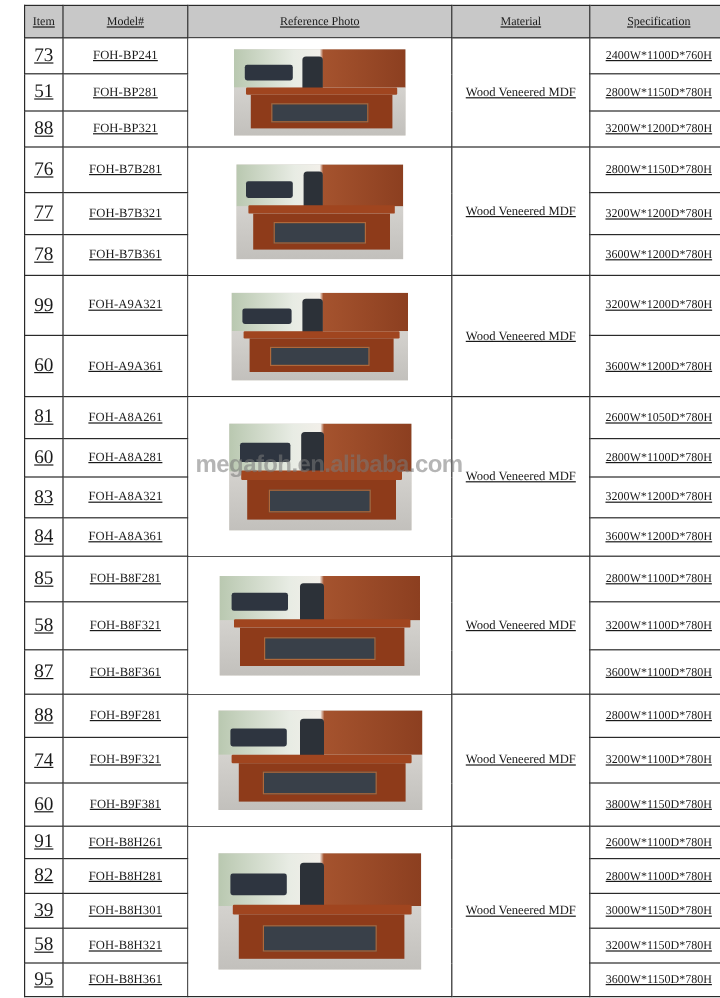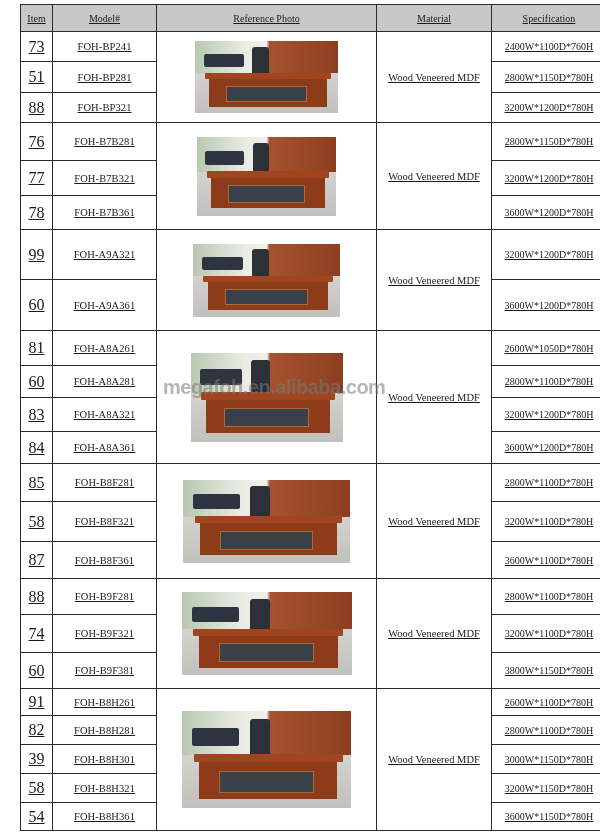--- a/index.html
+++ b/index.html
@@ -238,20 +238,20 @@
       <td class="item">39</td>
       <td class="model">FOH-B8H301</td>
       <td class="spec">3000W*1150D*780H</td>
     </tr>
     <tr style="height:29px">
       <td class="item">58</td>
       <td class="model">FOH-B8H321</td>
       <td class="spec">3200W*1150D*780H</td>
     </tr>
     <tr style="height:28px">
-      <td class="item">54</td>
+      <td class="item">95</td>
       <td class="model">FOH-B8H361</td>
       <td class="spec">3600W*1150D*780H</td>
     </tr>
   </tbody>
 </table>
 
 <div class="watermark">megafoh.en.alibaba.com</div>
 
 </body></html>

